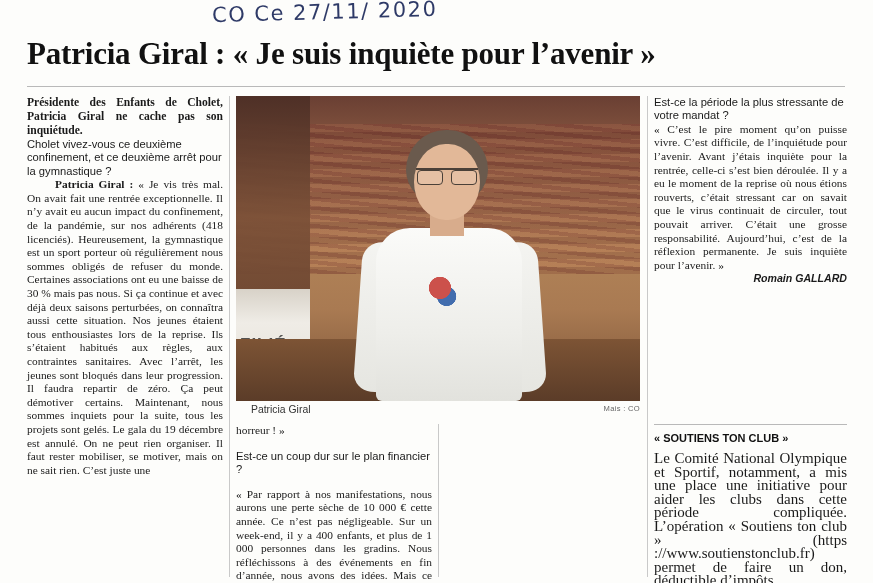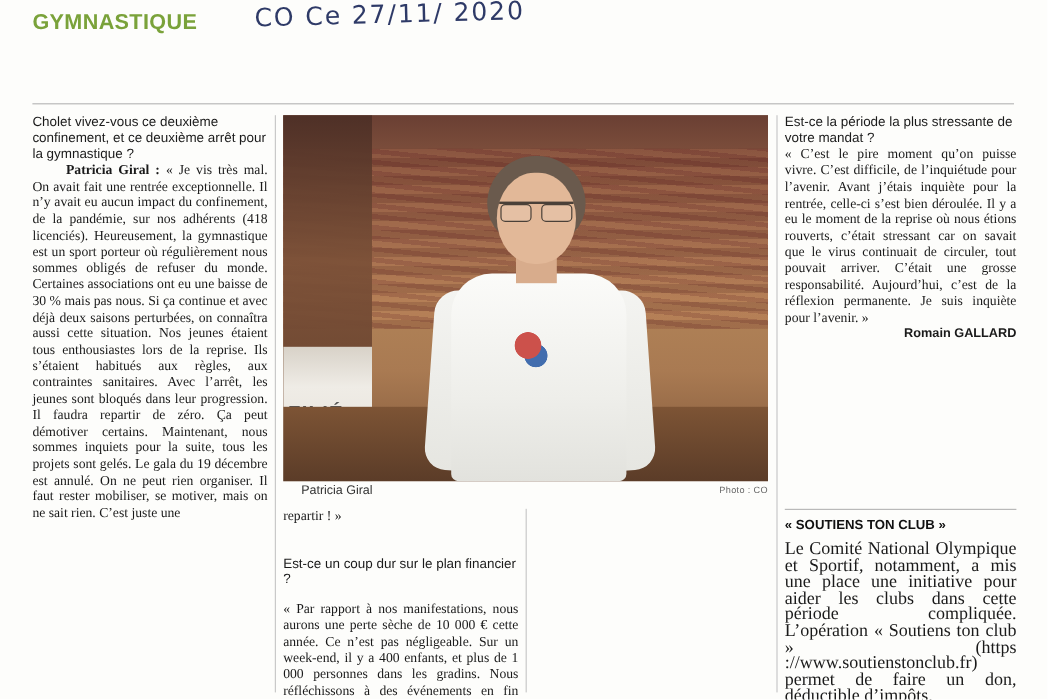--- a/index.html
+++ b/index.html
@@ -264,20 +264,21 @@
   }
   .col2-lower { left: 236px; width: 196px; }
   .col3-lower { left: 445px; width: 196px; }
 
   .signature {
     text-align: right;
     font-family: "Liberation Sans", sans-serif;
     font-weight: bold;
     font-size: 10.6px;
     margin-top: 6px;
+    font-style: italic;
   }
 
   .rule-col4 {
     position: absolute;
     left: 654px;
     top: 424px;
     width: 193px;
     height: 1px;
     background: #b9b9b9;
   }
@@ -305,29 +306,30 @@
     position: absolute;
     width: 1px;
     background: #c9c9c9;
   }
 </style>
 </head>
 <body>
 
 <div class="page">
 
-  <div class="kicker">GYMNASTIQUE</div>
   <div class="handwriting">CO Ce 27/11/ 2020</div>
+  <div class="headline">Patricia Giral : « Je suis inquiète pour l’avenir »</div>
   <div class="rule-top"></div>
 
   <div class="vrule" style="left:229px; top:96px; height:481px;"></div>
   <div class="vrule" style="left:438px; top:424px; height:153px;"></div>
   <div class="vrule" style="left:647px; top:96px; height:481px;"></div>
 
   <div class="col col1">
+    <p class="lede">Présidente des Enfants de Cholet, Patricia Giral ne cache pas son inquiétude.</p>
     <p class="question">Cholet vivez-vous ce deuxième confinement, et ce deuxième arrêt pour la gymnastique ?</p>
     <p><span class="ans-lead">Patricia Giral :</span><span> « Je vis très mal. On avait fait une rentrée exceptionnelle. Il n’y avait eu aucun impact du confinement, de la pandémie, sur nos adhérents (418 licenciés). Heureusement, la gymnastique est un sport porteur où régulièrement nous sommes obligés de refuser du monde. Certaines associations ont eu une baisse de 30 % mais pas nous. Si ça continue et avec déjà deux saisons perturbées, on connaîtra aussi cette situation. Nos jeunes étaient tous enthousiastes lors de la reprise. Ils s’étaient habitués aux règles, aux contraintes sanitaires. Avec l’arrêt, les jeunes sont bloqués dans leur progression. Il faudra repartir de zéro. Ça peut démotiver certains. Maintenant, nous sommes inquiets pour la suite, tous les projets sont gelés. Le gala du 19 décembre est annulé. On ne peut rien organiser. Il faut rester mobiliser, se motiver, mais on ne sait rien. C’est juste une </span></p>
   </div>
 
   <div class="photo-wrap">
     <div class="photo">
       <div class="ph-bg"></div>
       <div class="ph-stands"></div>
       <div class="ph-left-panel"></div>
       <div class="ph-left-white">
@@ -340,25 +342,25 @@
         <div class="ph-shirt"></div>
         <div class="ph-logo"></div>
         <div class="ph-neck"></div>
         <div class="ph-hair"></div>
         <div class="ph-face"></div>
         <div class="ph-glasses"></div>
       </div>
     </div>
   </div>
   <div class="photo-caption">Patricia Giral</div>
-  <div class="photo-credit">Photo : CO</div>
+  <div class="photo-credit">Mais : CO</div>
 
   <div class="col-lower col2-lower">
-      <p style="margin-top: 0px;">repartir ! »</p>
-    <p class="question" style="margin-top: 26px;">Est-ce un coup dur sur le plan financier ?</p>
+      <p style="margin-top: 0px;">horreur ! »</p>
+    <p class="question" style="margin-top: 12px;">Est-ce un coup dur sur le plan financier ?</p>
     <p>« Par rapport à nos manifestations, nous aurons une perte sèche de 10 000 € cette année. Ce n’est pas négligeable. Sur un week-end, il y a 400 enfants, et plus de 1 000 personnes dans les gradins. Nous réfléchissons à des événements en fin d’année, nous avons des idées. Mais ce sera juste pour le côté sportif, ça n’apportera rien sur le plan financier. Nous devons aussi faire un geste pour nos adhérents, mais nous ne pourrons pas en faire un grand. Il faut payer les salariés (5 au total). Il faut que nos adhérents soient conscients. La situation est difficile. Notre trésorerie va tenir car on a quelques mois d’avance. Il faut surtout qu’on arrive à reprendre et vite. Le monde sportif est très inquiet ! »</p>
   </div>
 
   <div class="col-lower col3-lower">
     <p></p>
   </div>
 
   <div class="col col4">
     <p></p>
     <p class="question">Est-ce la période la plus stressante de votre mandat ?</p>

